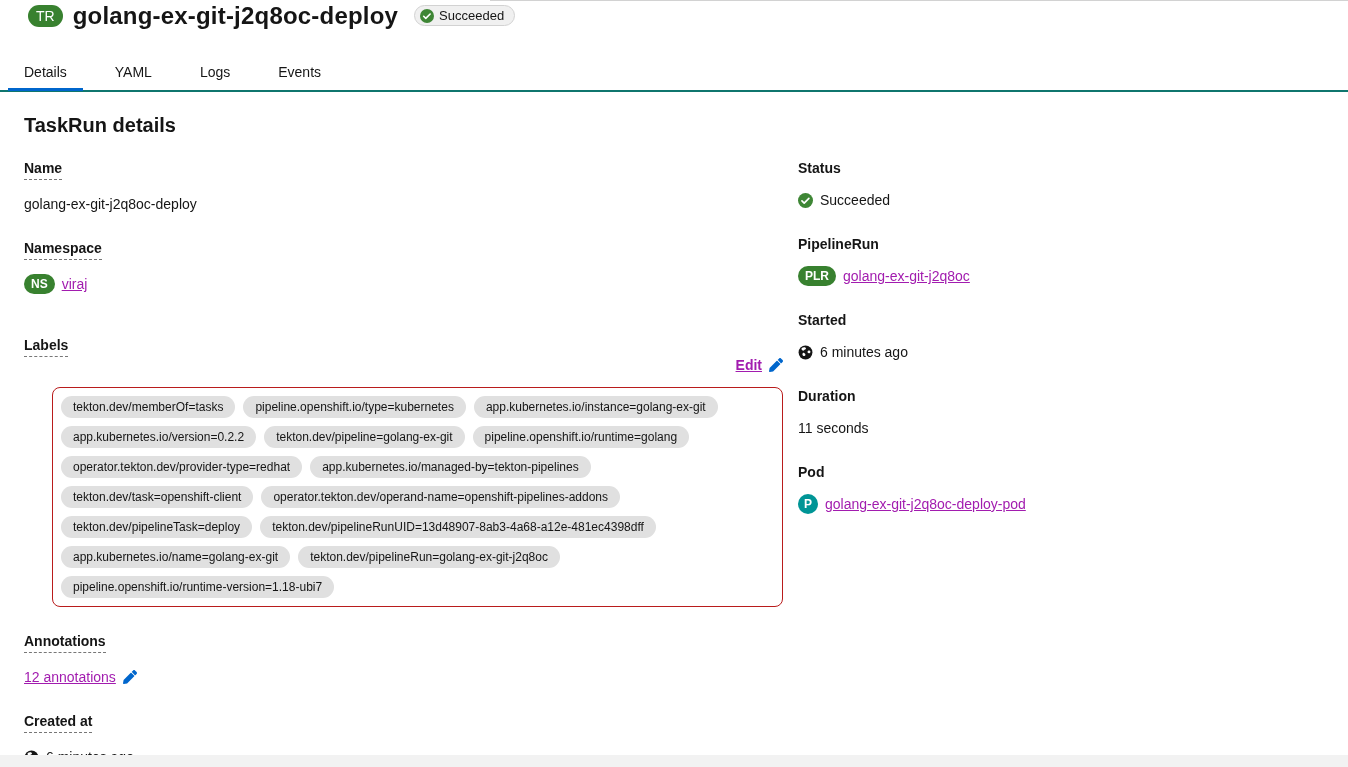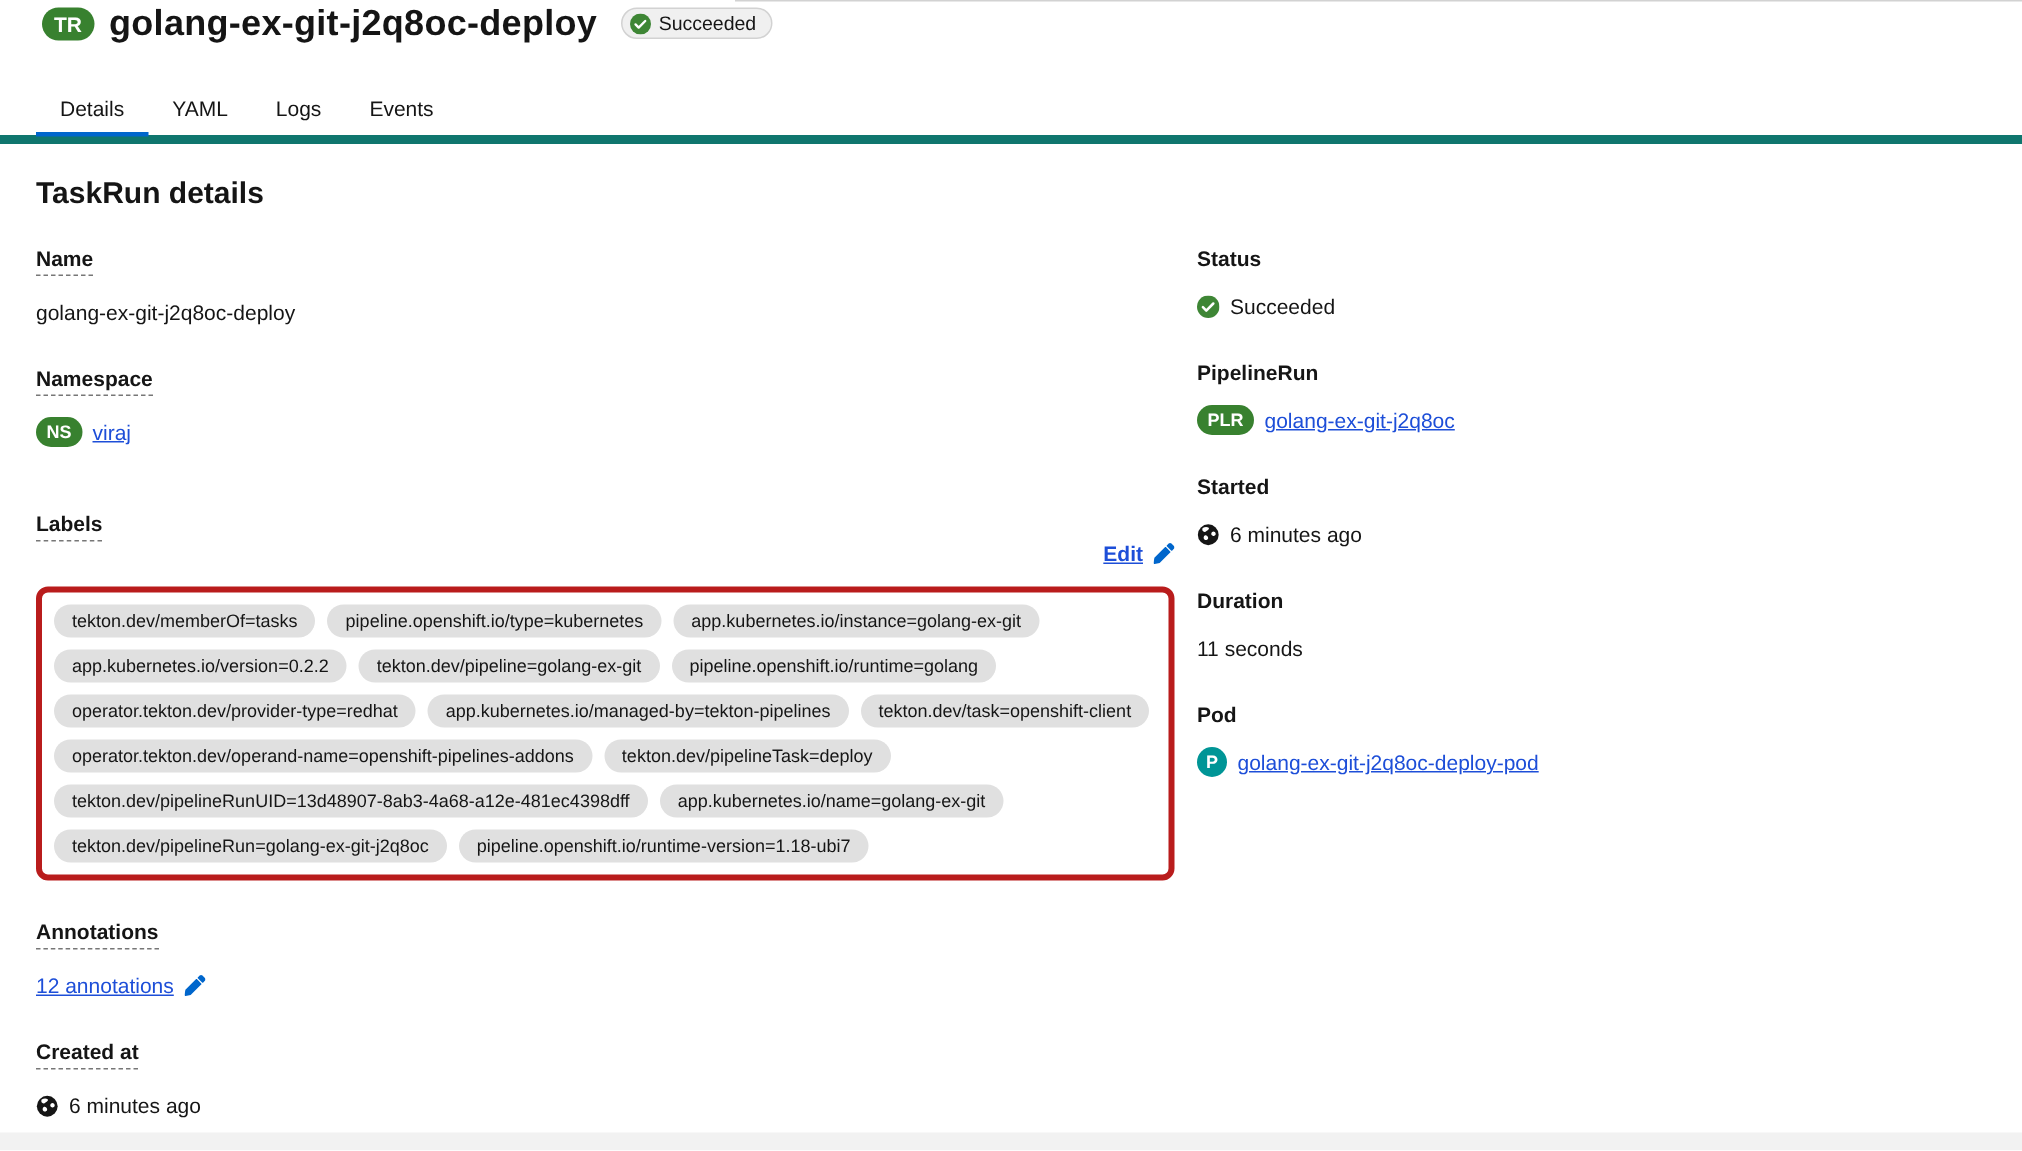--- a/index.html
+++ b/index.html
@@ -14,67 +14,68 @@
   .top-hairline {
     position: absolute; top: 0; left: 490px; right: 0; height: 1px;
     background: #d2d2d2;
   }
   
   .page-header {
     display: flex; align-items: center; gap: 10px;
     padding: 1px 24px 0 28px; height: 30px;
   }
   .res-badge {
-    background: #38812f; color: #fff; font-weight: 700; font-size: 14px;
+    background: #38812f; color: #fff; font-weight: 400; font-size: 14px;
     border-radius: 12px; padding: 2px 8px; line-height: 18px; flex: 0 0 auto;
   }
   .page-title { font-size: 24px; font-weight: 600; letter-spacing: .2px; line-height: 26px; }
   .status-pill {
     display: inline-flex; align-items: center; gap: 5px;
     background: #f0f0f0; border: 1px solid #d2d2d2; border-radius: 12px;
     padding: 2px 10px 2px 5px; font-size: 13px; color: #151515; margin-left: 6px;
   }
   
   .tabs {
-    display: flex; margin-top: 25px; padding-left: 24px;
-    border-bottom: 6px solid #0f766e;
+    display: flex; margin-top: 25px; padding-left: 8px;
+    border-bottom: 2px solid #0f766e;
+    gap: 16px;
   }
   .tab {
     padding: 9px 16px 10px; font-size: 14px; color: #151515;
     cursor: pointer; position: relative; background: none; border: none;
     font-family: inherit;
   }
   .tab.active::after {
     content: ""; position: absolute; left: 0; right: 0; bottom: -1px;
     height: 3px; background: #0066cc;
   }
   
   .content { padding: 22px 24px 0; }
   .section-title { font-size: 20px; font-weight: 600; margin-bottom: 23px; }
   .details-grid { display: grid; grid-template-columns: 759px 1fr; column-gap: 15px; }
   .field { margin-bottom: 26px; }
   .field dt { font-size: 14px; font-weight: 700; line-height: 16px; margin-bottom: 14px; }
   .dashed { border-bottom: 1.5px dashed #777; padding-bottom: 3px; display: inline-block; }
   .field dd { font-size: 14px; line-height: 20px; display: flex; align-items: center; gap: 7px; }
   .dt-row { display: flex; justify-content: space-between; align-items: center; }
-  a.link { color: #1d4ed8; text-decoration: underline; font-size: 14px; cursor: pointer; }
+  a.link { color: #a21caf; text-decoration: underline; font-size: 14px; cursor: pointer; }
   .edit-link { display: inline-flex; align-items: center; gap: 7px; margin-top: 37px; }
   .mini-badge {
     background: #38812f; color: #fff; font-weight: 700; font-size: 12px;
     border-radius: 11px; padding: 2px 7px; line-height: 16px; flex: 0 0 auto;
   }
   .pod-badge {
     background: #009596; color: #fff; font-weight: 700; font-size: 12px;
     border-radius: 50%; width: 20px; height: 20px; line-height: 20px;
     text-align: center; flex: 0 0 auto;
   }
   
   .labels-box {
-    border: 4px solid #b91c1c; border-radius: 8px; padding: 8px;
-    display: flex; flex-wrap: wrap; gap: 8px; width: 759px;
+    border: 1px solid #b91c1c; border-radius: 8px; padding: 8px;
+    display: flex; flex-wrap: wrap; gap: 8px; width: 759px; margin-left: 28px;
   }
   .chip {
     background: #e0e0e0; color: #151515; border-radius: 30px;
     padding: 4px 12px; font-size: 12px; line-height: 14px; white-space: nowrap;
   }
   .icon { display: inline-flex; flex: 0 0 auto; }
   .bottom-strip {
     position: absolute; bottom: 0; left: 0; right: 0; height: 12px;
     background: #f2f2f2;
   }

